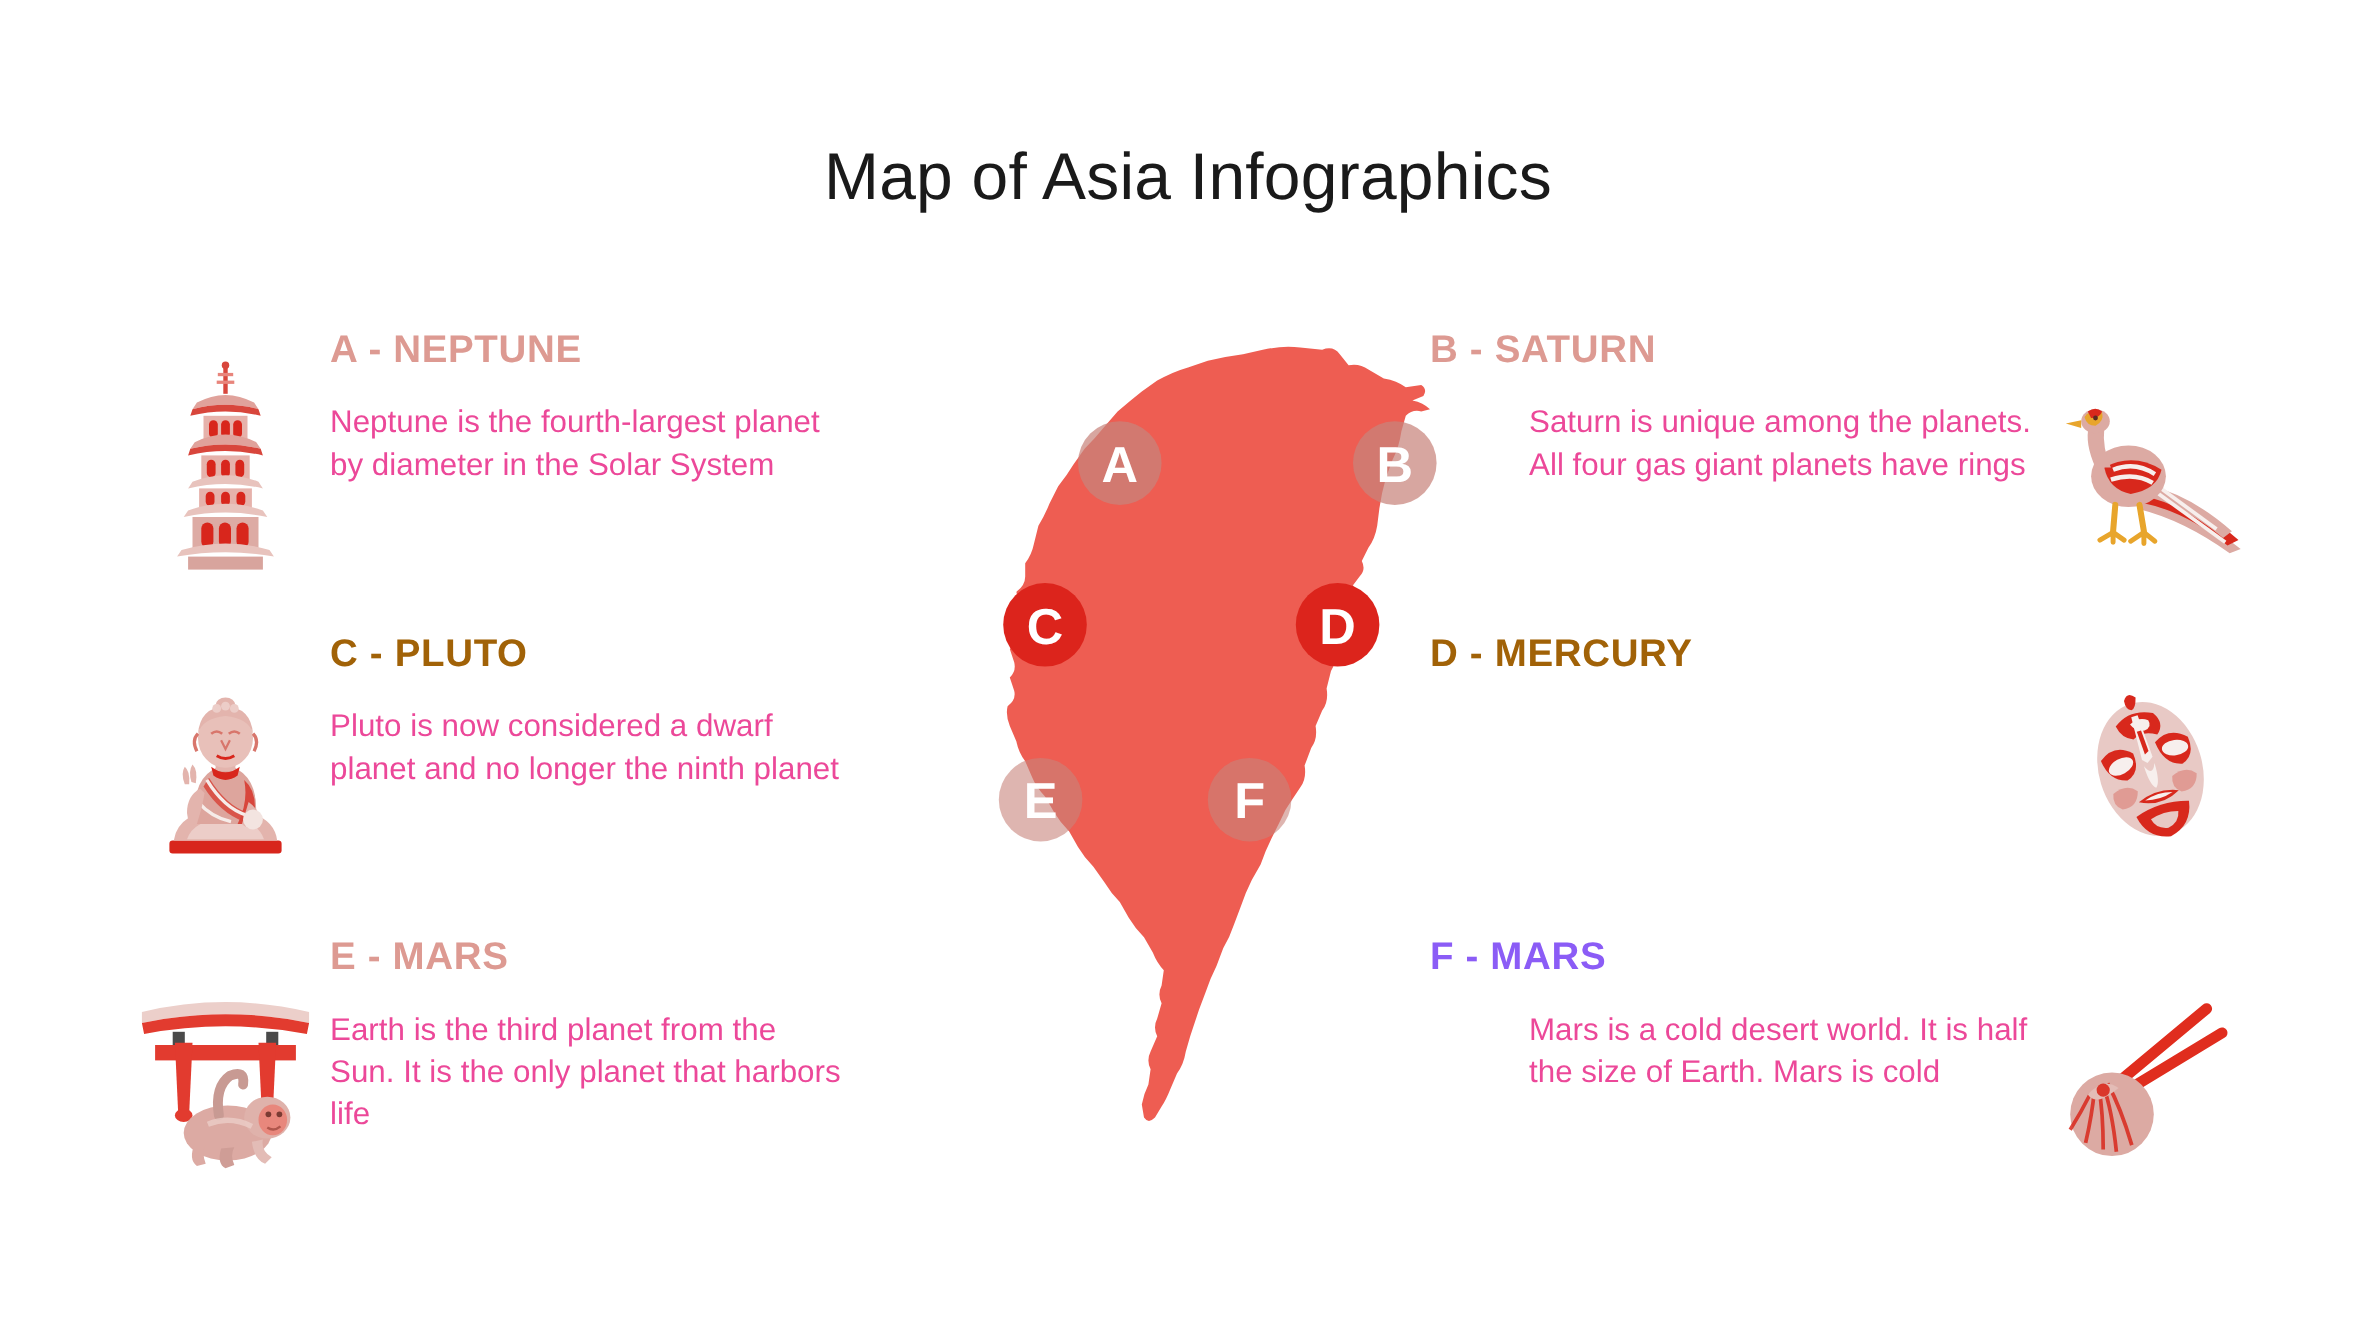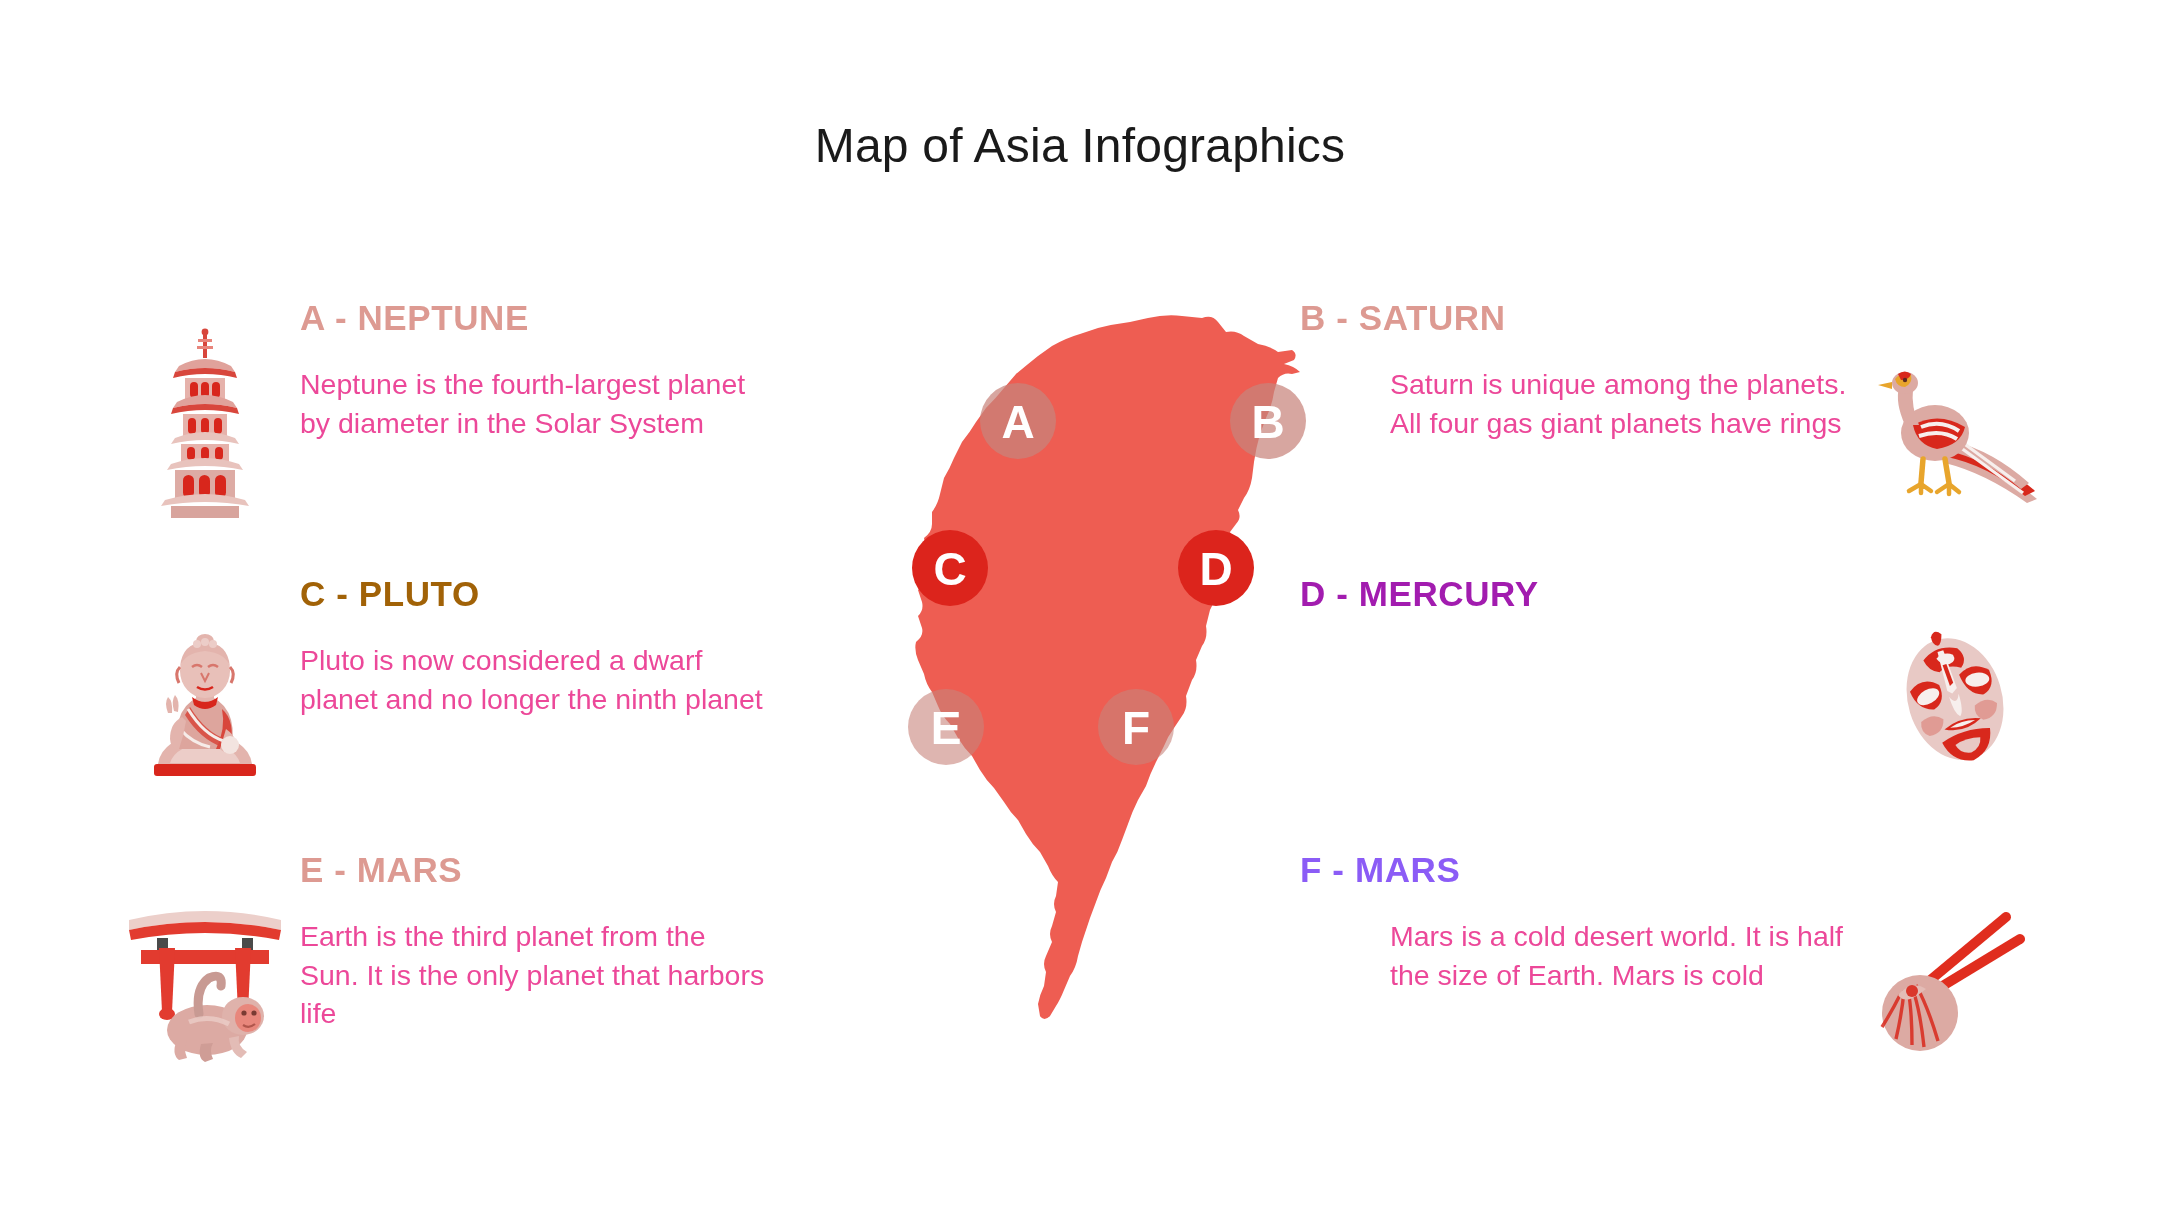--- a/index.html
+++ b/index.html
@@ -16,21 +16,21 @@
     -webkit-font-smoothing: antialiased;
   }
 
   
   .page-title {
     position: absolute;
     top: 88px;
     left: 0;
     width: 2160px;
     text-align: center;
-    font-size: 48px;
+    font-size: 60px;
     font-weight: 400;
     color: #1a1a1a;
     letter-spacing: 0.2px;
     line-height: 1.1;
   }
 
   
   .col {
     position: absolute;
     top: 300px;
@@ -323,21 +323,21 @@
           <path d="M62 106 Q75 102 88 106 Q75 110 62 106 Z" fill="#f7efed"></path>
 
           <path d="M50 118 Q75 110 100 118 Q96 140 75 144 Q54 140 50 118 Z" fill="#d8281c"></path>
           <path d="M62 124 Q75 120 88 124 Q86 134 75 136 Q64 134 62 124 Z" fill="#e8c9c5"></path>
 
           <path d="M70 14 Q75 6 81 14 Q78 24 74 24 Q69 22 70 14 Z" fill="#d8281c"></path>
         </g>
       </svg>
     </div>
     <div class="entry-text">
-      <div class="entry-head" style="color:#a21caf">D - MERCURY</div>
+      <div class="entry-head" style="color:#a16207">D - MERCURY</div>
     </div>
   </div>
 
   <div class="entry">
     <div class="entry-icon">
       <svg width="175" height="160" viewBox="0 0 175 160" aria-hidden="true">
 
         <path d="M30 112 L138 22" stroke="#e02d1e" stroke-width="10" stroke-linecap="round"></path>
         <path d="M30 118 L152 44" stroke="#e02d1e" stroke-width="10" stroke-linecap="round"></path>
 

